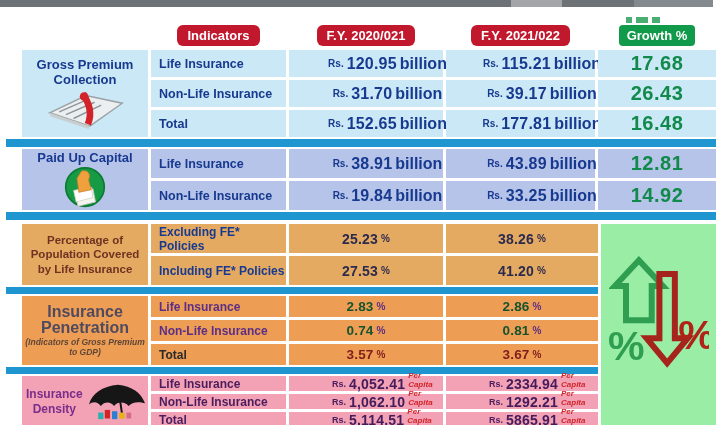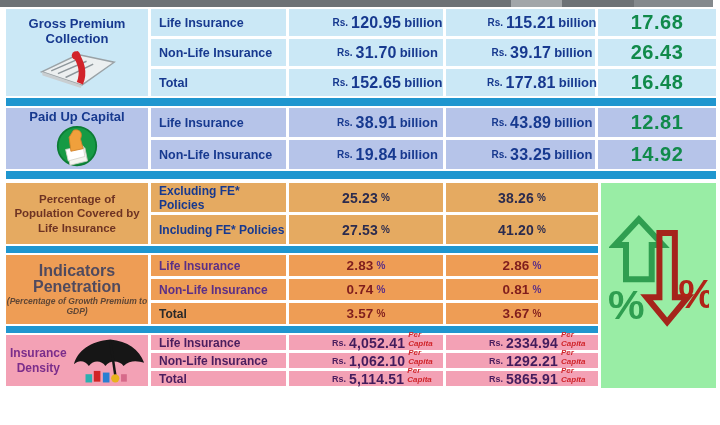--- a/index.html
+++ b/index.html
@@ -16,68 +16,84 @@
          padding:4px 10px;border-radius:6px;white-space:nowrap;}
   .badge.red{background:#c2182e;}
   .badge.green{background:#119a49;border-radius:4px;padding:4px 8px;}
   .off-ind{left:-14px;} .off-fy1{left:-30px;} .off-fy2{left:-45px;} .off-gro{left:-17px;}
   .clip-frag{position:absolute;top:-5px;left:28px;width:38px;height:6px;opacity:.85;
     background:linear-gradient(to right,#2aa05a 0 6px,transparent 6px 10px,#2aa05a 10px 22px,transparent 22px 26px,#2aa05a 26px 34px,transparent 34px);}
   
   .sec{display:grid;column-gap:3px;row-gap:3px;background:#fff;margin-top:2px;margin-bottom:2px;}
   .sec-top{grid-template-columns:142px 135px 154px 149px 118px;}
   .cell{display:flex;align-items:center;}
-  .lbl{flex-direction:column;justify-content:center;text-align:center;overflow:hidden;}
+  .lbl{flex-direction:column;justify-content:center;text-align:center;overflow:hidden;margin-left:16px;}
   .sec-title{font-weight:bold;line-height:1.12;}
   .navy{color:#17398f;}
   .ind{font-weight:bold;font-size:12.5px;padding-left:8px;}
   .val{justify-content:center;gap:3px;}
   .rs{font-size:10px;font-weight:bold;align-self:center;margin-left:43px;}
   .num{font-size:16px;font-weight:bold;letter-spacing:.2px;}
-  .unit{font-size:13px;font-weight:bold;}
+  .unit{font-size:16px;font-weight:bold;}
   .gro{justify-content:center;color:#118a4b;font-weight:bold;font-size:20px;letter-spacing:.5px;}
   .s1{--bg:#cbe8f6;} .s2{--bg:#b6c4e9;} .s3{--bg:#e5aa61;} .s4{--bg:#ee9d55;} .s5{--bg:#f3a1b5;}
   .sec .cell{background:var(--bg);}
   .s1{grid-auto-rows:27px;} .s2{grid-auto-rows:29px;}
   .s1 .rs,.s1 .num,.s1 .unit,.s2 .rs,.s2 .num,.s2 .unit{color:#17398f;}
   .s1 .sec-title,.s2 .sec-title{font-size:13px;}
   .divider{height:8px;background:#1f96cf;margin:2px 0;}
   .divider.thin{height:7px;}
   
   .bwrap{display:flex;column-gap:3px;}
   .bleft{width:592px;flex:0 0 592px;}
   .sec-bot{grid-template-columns:142px 135px 154px 152px;}
   .s3{grid-auto-rows:29px;} .s4{grid-auto-rows:21px;} .s5{grid-auto-rows:15px;}
   .s3 .sec-title{font-size:11.5px;color:#6e3323;line-height:1.25;padding:0 6px;}
   .s3 .ind{color:#17398f;font-size:12px;}
   .s3 .num{font-size:14px;color:#2b2b4e;} .pct{font-size:10px;font-weight:bold;}
   .s3 .pct{color:#2b2b4e;}
   .s4 .sec-title{font-size:16px;color:#504a5e;line-height:1;}
   .s4 .sub{font-style:italic;font-size:8.5px;color:#5e4636;font-weight:bold;line-height:1.15;margin-top:2px;}
   .s4 .ind{color:#5b2f86;font-size:12px;}
-  .s4 .num{font-size:13.5px;color:#7f1d1d;} .s4 .pct{color:#5b2f86;}
+  .s4 .num{font-size:13.5px;color:#14532d;} .s4 .pct{color:#5b2f86;}
   .s4 .trow.ind{color:#2a2a2a;}
   .s4 .trow .num,.s4 .trow .pct{color:#7f1d1d;}
   .s5 .ind{color:#4a1d5e;font-size:12px;}
   .s5 .rs{color:#4a1d5e;font-size:9px;}
   .s5 .num{font-size:14px;color:#431c5c;}
   .percap{font-size:8px;font-weight:bold;font-style:italic;color:#d0252b;align-self:flex-end;padding-bottom:2px;}
   .s5 .lbl{flex-direction:row;gap:2px;padding-left:4px;}
   .s5 .sec-title{font-size:12px;color:#7b2d8b;width:58px;line-height:1.2;}
   .gpanel{flex:1;background:#99eda5;display:flex;justify-content:center;align-items:flex-start;margin:2px 0 0 0;}
   .gpanel svg{margin-top:26px;}
 </style>
 </head>
 <body>
 
 <div class="stage">
   <div class="topbar"></div>
 
   <div class="table">
 
+    <div class="hdr">
+      <div class="hcell"></div>
+      <div class="hcell">
+        <span class="badge red off-ind">Indicators</span>
+      </div>
+      <div class="hcell">
+        <span class="badge red off-fy1">F.Y. 2020/021</span>
+      </div>
+      <div class="hcell">
+        <span class="badge red off-fy2">F.Y. 2021/022</span>
+      </div>
+      <div class="hcell">
+        <div class="clip-frag"></div>
+        <span class="badge green off-gro">Growth %</span>
+      </div>
+    </div>
 
     <div class="sec sec-top s1">
       <div class="cell lbl" style="grid-row:1 / span 3">
         <div class="sec-title navy">Gross Premium Collection</div>
         <svg width="84" height="42" viewBox="0 0 86 44">
           <polygon points="6,27 44,9 82,17 48,41" fill="#eceff0" stroke="#9aa2a6" stroke-width="1.5"></polygon>
           <polygon points="6,27 48,41 47,44 7,31" fill="#c9ced1"></polygon>
           <path d="M16 26 L46 13 M23 29 L53 16 M31 33 L60 19" stroke="#8d969b" stroke-width="1.5" fill="none"></path>
           <path d="M41 7 C47 17 51 27 46 39" stroke="#d2232a" stroke-width="7" fill="none"></path>
           <circle cx="42" cy="10" r="4.5" fill="#d2232a"></circle>
@@ -188,22 +204,22 @@
           <div class="cell val">
             <span class="num">41.20</span>
             <span class="pct">%</span>
           </div>
         </div>
 
         <div class="divider thin"></div>
 
         <div class="sec sec-bot s4">
           <div class="cell lbl" style="grid-row:1 / span 3">
-            <div class="sec-title">Indicators Penetration</div>
-            <div class="sub">(Percentage of Growth Premium to GDP)</div>
+            <div class="sec-title">Insurance Penetration</div>
+            <div class="sub">(Indicators of Gross Premium to GDP)</div>
           </div>
           <div class="cell ind">Life Insurance</div>
           <div class="cell val">
             <span class="num">2.83</span>
             <span class="pct">%</span>
           </div>
           <div class="cell val">
             <span class="num">2.86</span>
             <span class="pct">%</span>
           </div>

